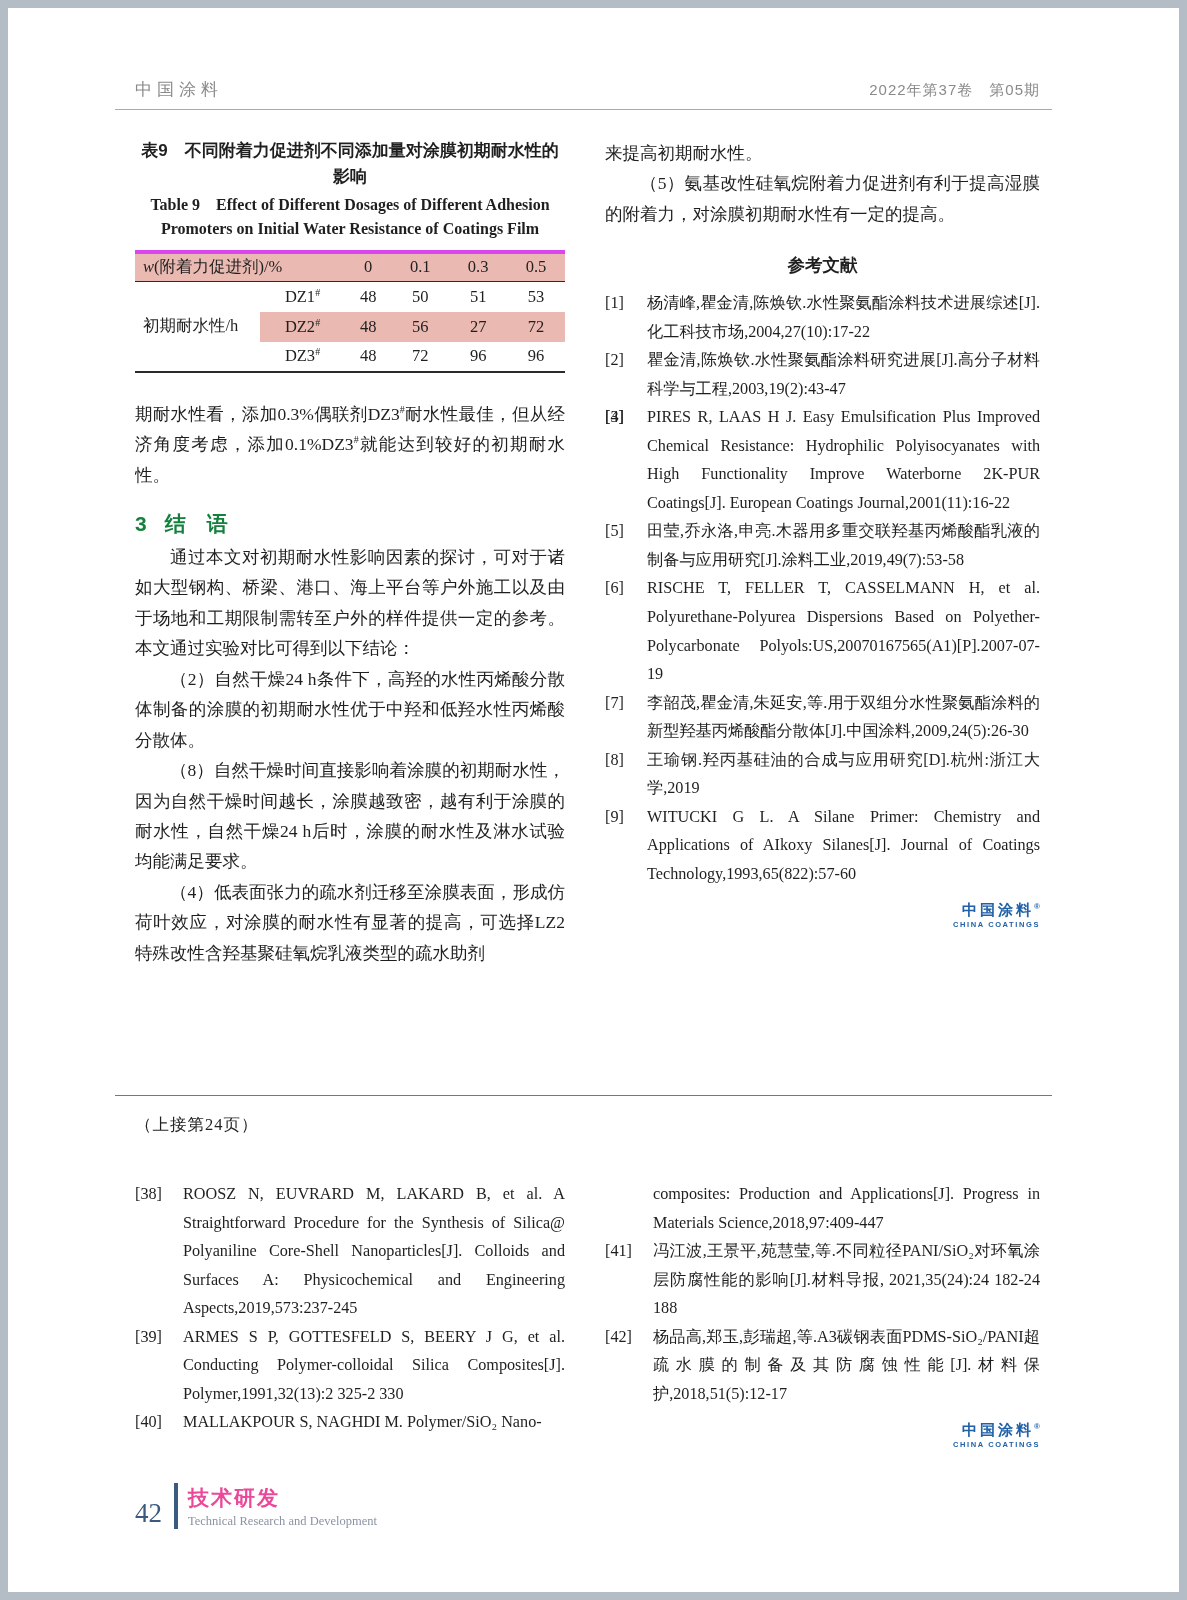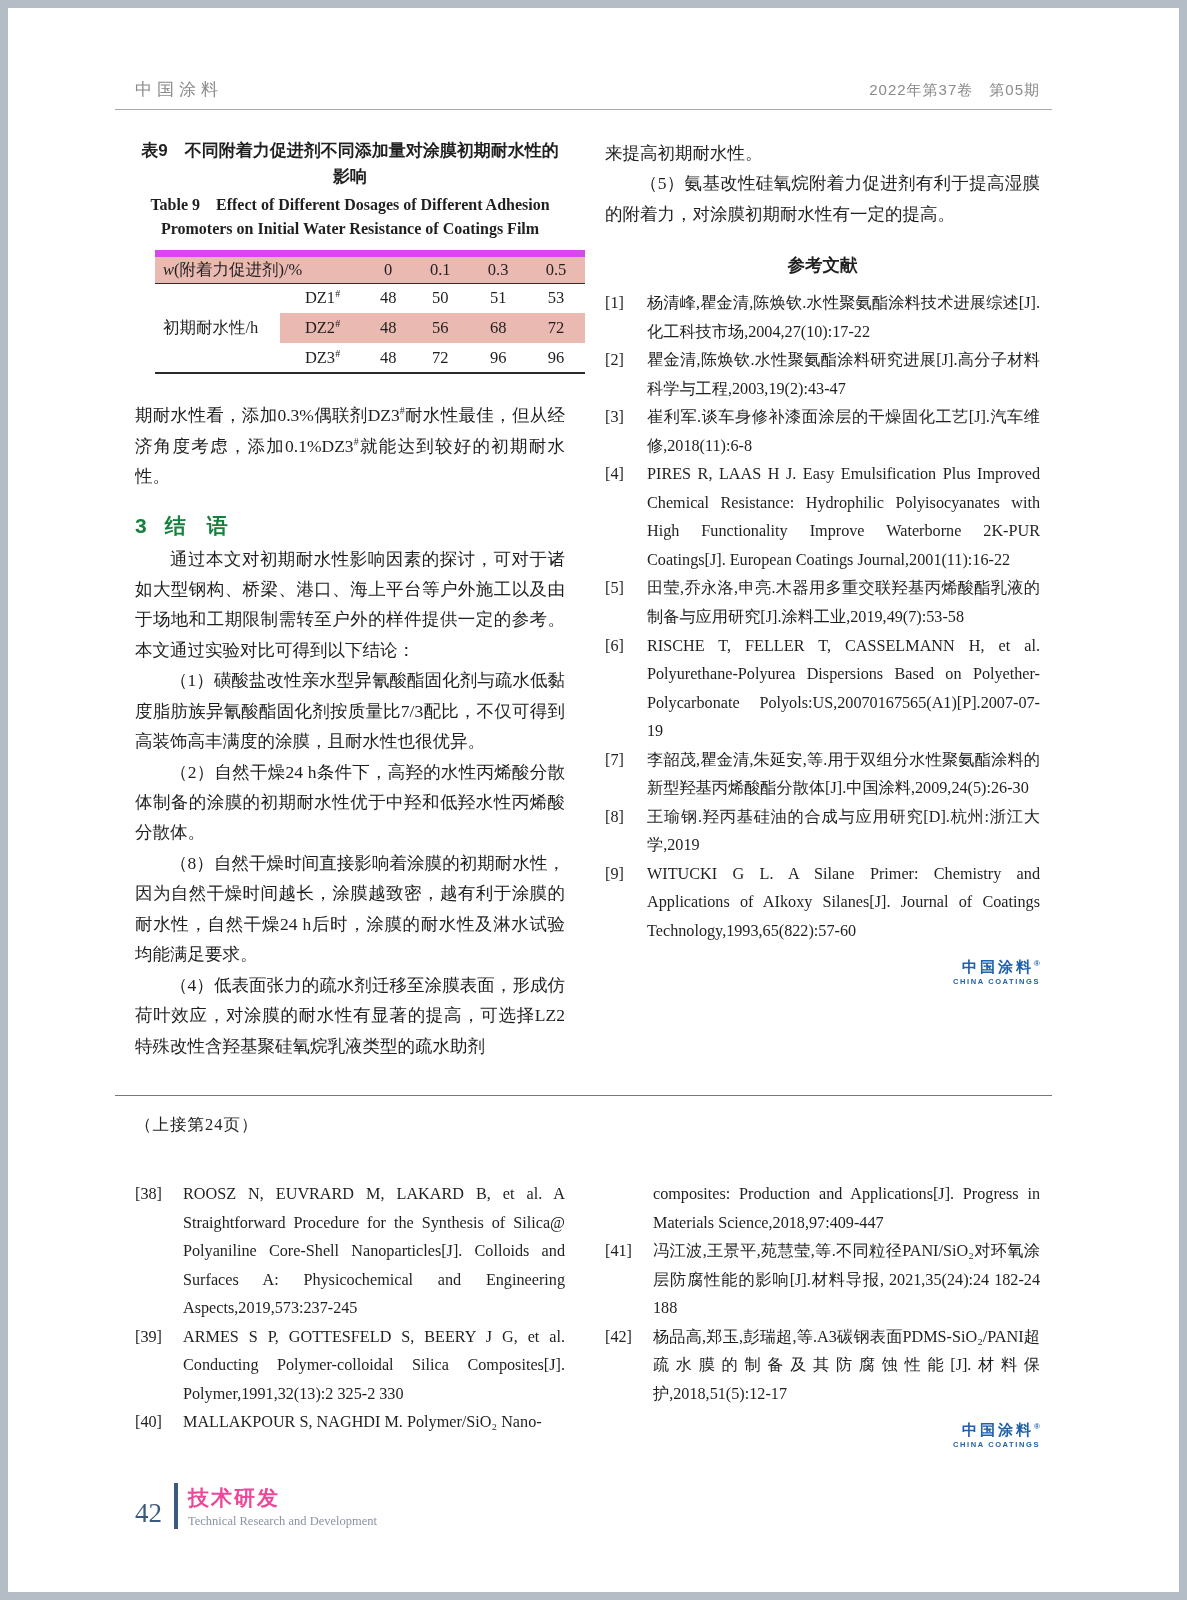--- a/index.html
+++ b/index.html
@@ -32,21 +32,21 @@
 
   
   .tbl-title-cn {
     font-family:"Liberation Sans","DejaVu Sans",sans-serif;
     font-weight:bold; font-size:17px; line-height:1.55; text-align:center;
   }
   .tbl-title-en {
     font-weight:bold; font-size:16px; line-height:1.5; text-align:center; margin-top:2px;
   }
   table.t9 { width:100%; border-collapse:collapse; margin-top:9px;
-             border-top:7px solid #d946ef; border-bottom:2px solid #2b2b2b; font-size:16.5px;margin-left:20px; }
+             border-top:4px solid #d946ef; border-bottom:2px solid #2b2b2b; font-size:16.5px; }
   table.t9 th, table.t9 td { height:30px; font-weight:normal; text-align:center; vertical-align:middle; }
   table.t9 thead tr { border-bottom:1px solid #2b2b2b; }
   .cell-pink { background:#eab9b1; }
   .th-label { text-align:left !important; padding-left:8px; width:210px; }
   .w-italic { font-style:italic; }
   .col-grp { width:125px; text-align:left !important; padding-left:8px; }
   .col-name { width:85px;font-family:Liberation Serif, serif; }
   sup.hash, sup.dz { font-size:10px; vertical-align:super; line-height:0; }
 
   
@@ -124,55 +124,54 @@
             <td class="col-name"><span>DZ1</span><sup class="dz">#</sup></td>
             <td>48</td>
             <td>50</td>
             <td>51</td>
             <td>53</td>
           </tr>
           <tr>
             <td class="col-name cell-pink"><span>DZ2</span><sup class="dz">#</sup></td>
             <td class="cell-pink">48</td>
             <td class="cell-pink">56</td>
-            <td class="cell-pink">68</td>
+            <td class="cell-pink">27</td>
             <td class="cell-pink">72</td>
           </tr>
           <tr>
             <td class="col-name"><span>DZ3</span><sup class="dz">#</sup></td>
             <td>48</td>
             <td>72</td>
             <td>96</td>
             <td>96</td>
           </tr>
         </tbody>
       </table>
 
       <p class="para gap-top">期耐水性看，添加0.3%偶联剂DZ3<sup class="hash">#</sup>耐水性最佳，但从经济角度考虑，添加0.1%DZ3<sup class="hash">#</sup>就能达到较好的初期耐水性。</p>
 
       <div class="sec-heading">
         <span class="sec-num">3</span><span>结　语</span>
       </div>
 
       <p class="para indent">通过本文对初期耐水性影响因素的探讨，可对于诸如大型钢构、桥梁、港口、海上平台等户外施工以及由于场地和工期限制需转至户外的样件提供一定的参考。本文通过实验对比可得到以下结论：</p>
-      <p class="para indent">（1）磺酸盐改性亲水型异氰酸酯固化剂与疏水低黏度脂肪族异氰酸酯固化剂按质量比7/3配比，不仅可得到高装饰高丰满度的涂膜，且耐水性也很优异。</p>
       <p class="para indent">（2）自然干燥24 h条件下，高羟的水性丙烯酸分散体制备的涂膜的初期耐水性优于中羟和低羟水性丙烯酸分散体。</p>
       <p class="para indent">（8）自然干燥时间直接影响着涂膜的初期耐水性，因为自然干燥时间越长，涂膜越致密，越有利于涂膜的耐水性，自然干燥24 h后时，涂膜的耐水性及淋水试验均能满足要求。</p>
       <p class="para indent">（4）低表面张力的疏水剂迁移至涂膜表面，形成仿荷叶效应，对涂膜的耐水性有显著的提高，可选择LZ2特殊改性含羟基聚硅氧烷乳液类型的疏水助剂</p>
     </div>
 
     <div class="col-r">
       <p class="para">来提高初期耐水性。</p>
       <p class="para indent">（5）氨基改性硅氧烷附着力促进剂有利于提高湿膜的附着力，对涂膜初期耐水性有一定的提高。</p>
 
       <div class="refs-heading">参考文献</div>
 
       <div class="ref"><span class="ref-num">[1]</span><span class="ref-text">杨清峰,瞿金清,陈焕钦.水性聚氨酯涂料技术进展综述[J].化工科技市场,2004,27(10):17-22</span></div>
       <div class="ref"><span class="ref-num">[2]</span><span class="ref-text">瞿金清,陈焕钦.水性聚氨酯涂料研究进展[J].高分子材料科学与工程,2003,19(2):43-47</span></div>
-      <div class="ref"><span class="ref-num">[3]</span><span class="ref-text">崔利军.谈车身修补漆面涂层的干燥固化工艺[J].汽车维修,2018(11):6-8</span></div>
+      <div class="ref"><span class="ref-num">[3]</span></div>
       <div class="ref"><span class="ref-num">[4]</span><span class="ref-text">PIRES R, LAAS H J. Easy Emulsification Plus Improved Chemical Resistance: Hydrophilic Polyisocyanates with High Functionality Improve Waterborne 2K-PUR Coatings[J]. European Coatings Journal,2001(11):16-22</span></div>
       <div class="ref"><span class="ref-num">[5]</span><span class="ref-text">田莹,乔永洛,申亮.木器用多重交联羟基丙烯酸酯乳液的制备与应用研究[J].涂料工业,2019,49(7):53-58</span></div>
       <div class="ref"><span class="ref-num">[6]</span><span class="ref-text">RISCHE T, FELLER T, CASSELMANN H, et al. Polyurethane-Polyurea Dispersions Based on Polyether-Polycarbonate Polyols:US,20070167565(A1)[P].2007-07-19</span></div>
       <div class="ref"><span class="ref-num">[7]</span><span class="ref-text">李韶茂,瞿金清,朱延安,等.用于双组分水性聚氨酯涂料的新型羟基丙烯酸酯分散体[J].中国涂料,2009,24(5):26-30</span></div>
       <div class="ref"><span class="ref-num">[8]</span><span class="ref-text">王瑜钢.羟丙基硅油的合成与应用研究[D].杭州:浙江大学,2019</span></div>
       <div class="ref"><span class="ref-num">[9]</span><span class="ref-text">WITUCKI G L. A Silane Primer: Chemistry and Applications of AIkoxy Silanes[J]. Journal of Coatings Technology,1993,65(822):57-60</span></div>
 
       <div class="logo">
         <div class="logo-cn"><span>中国涂料</span><span class="logo-reg">®</span></div>
         <div class="logo-en">CHINA COATINGS</div>

